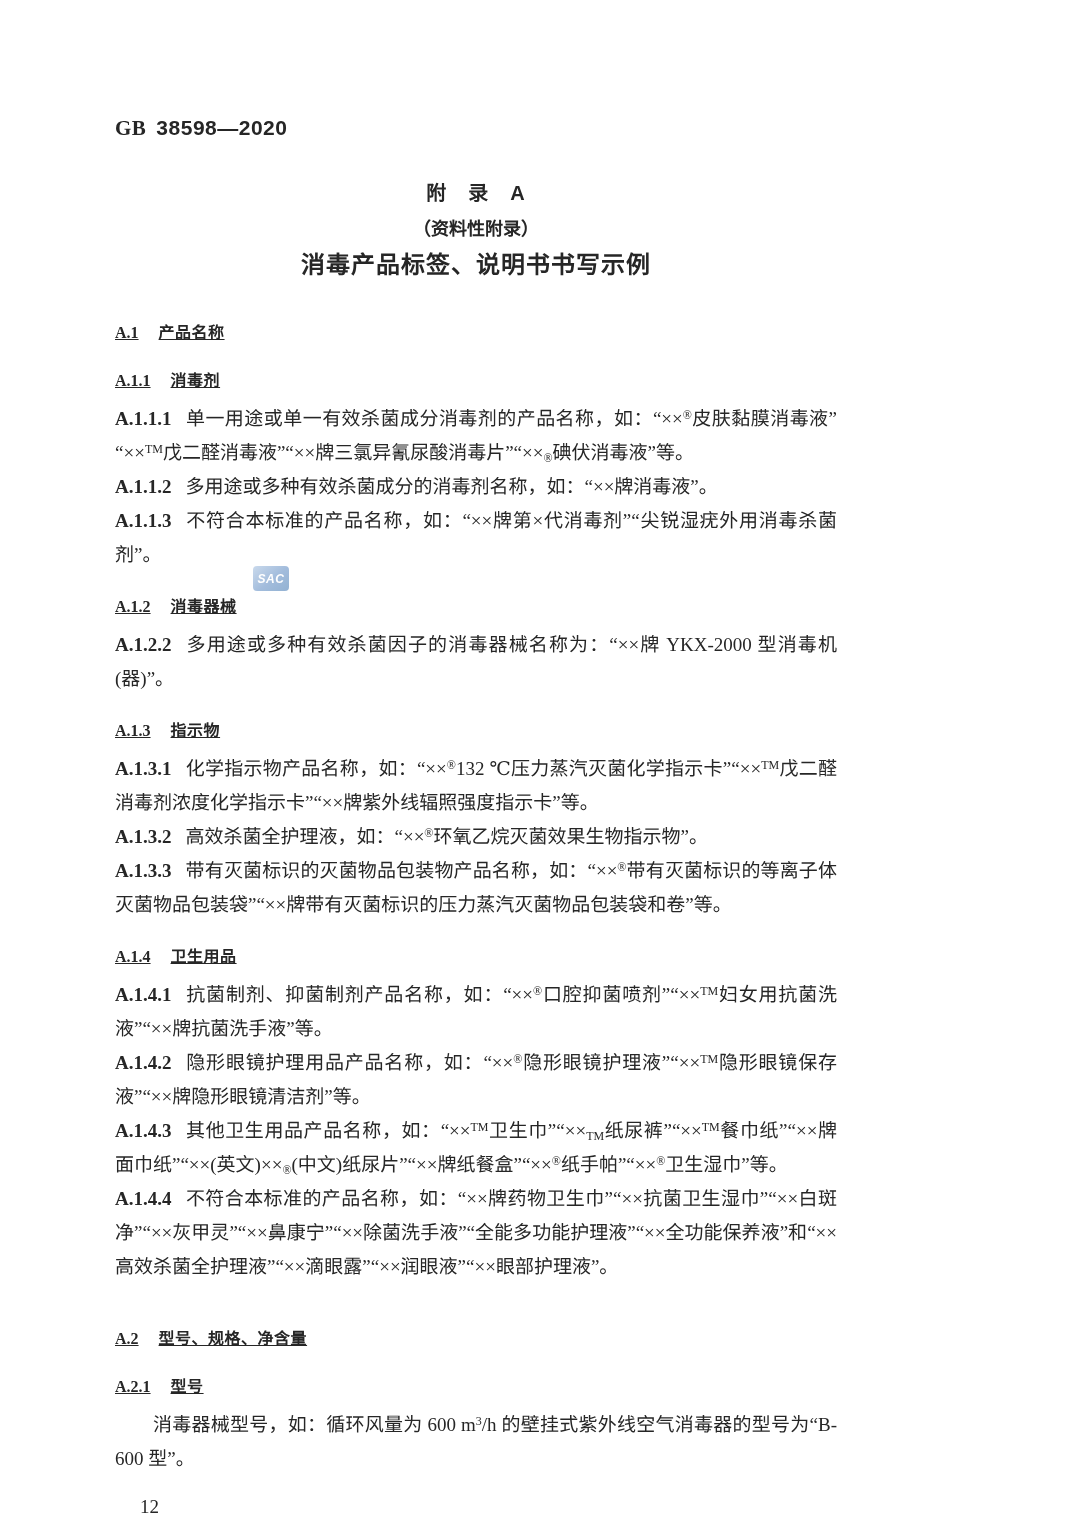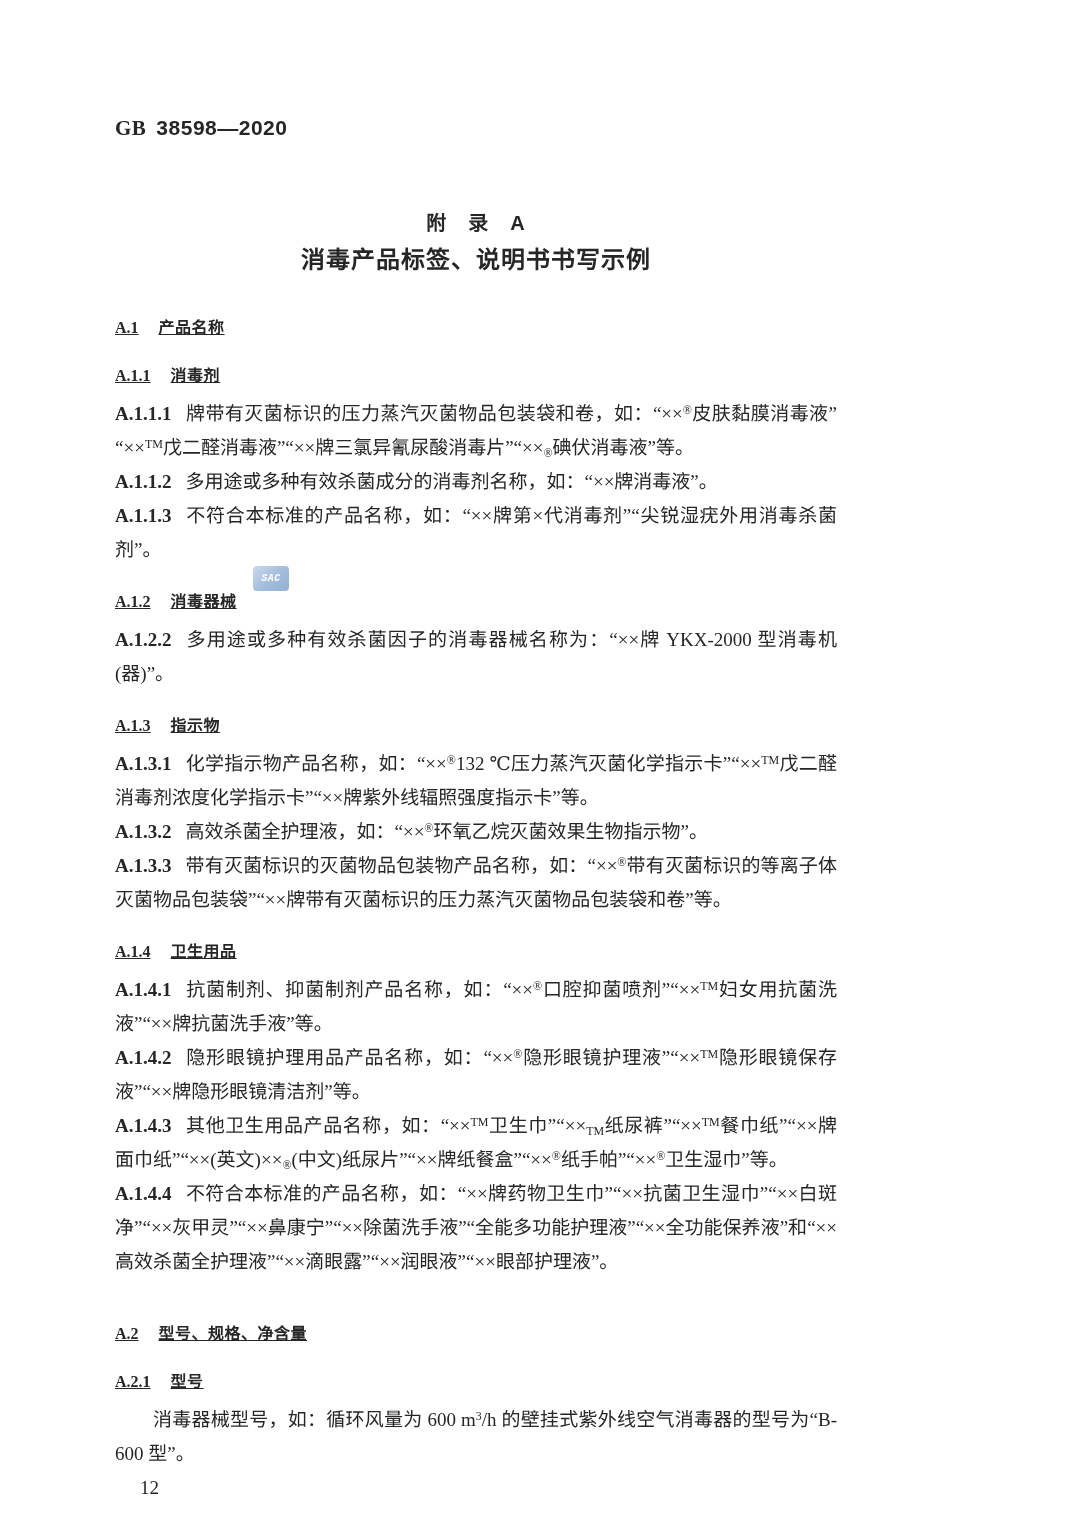--- a/index.html
+++ b/index.html
@@ -29,21 +29,21 @@
   .doc-header .gb {
     font-family: "Liberation Serif", serif;
     font-weight: 700;
     margin-right: 10px;
   }
   .doc-header .num {
     font-family: "Liberation Sans", "DejaVu Sans", sans-serif;
     font-weight: 700;
   }
   .title-block {
-    margin-top: 70px;
+    margin-top: 40px;
     text-align: center;
     font-family: "Liberation Sans", "DejaVu Sans", sans-serif;
     font-weight: 700;
   }
   .title-block .t1 { font-size: 20px; line-height: 26px; letter-spacing: 1px; }
   .title-block .t2 { font-size: 18px; line-height: 24px; margin-top: 11px; }
   .title-block .t3 { font-size: 24px; line-height: 26px; margin-top: 11px; letter-spacing: 1px; }
 
   .sections {
     margin-top: 0;
@@ -81,62 +81,63 @@
     font-size: 12px;
     vertical-align: 6px;
     line-height: 0;
   }
   .sub {
     font-size: 12px;
     vertical-align: -3px;
     line-height: 0;
   }
   .page-number {
-    margin-top: 4px;
+    margin-top: 18px;
     padding-left: 25px;
     font-size: 19px;
     line-height: 26px;
     text-align: left;
   }
   .watermark {
     position: absolute;
     left: 253px; top: 566px;
     width: 36px; height: 25px;
     border-radius: 4px;
     background: linear-gradient(140deg, #b5cbe5 0%, #7fa3cf 55%, #6a95c2 100%);
     opacity: 0.72;
     display: flex;
     align-items: center;
     justify-content: center;
     color: #ffffff;
-    font-family: Liberation Mono, monospace;
+    font-family: Liberation Sans, sans-serif;
     font-style: italic;
     font-weight: 700;
-    font-size: 10px;
+    font-size: 12px;
     letter-spacing: 0.5px;
   }
 </style>
 </head>
 <body>
 
 <div class="page">
 
   <div class="doc-header">
     <span class="gb">GB</span><span class="num">38598—2020</span>
   </div>
 
   <div class="title-block">
     <div class="t1">附　录　A</div>
+    <div class="t2">（资料性附录）</div>
     <div class="t3">消毒产品标签、说明书书写示例</div>
   </div>
 
   <div class="sections">
       <div class="heading h1"><span class="hlabel">A.1</span><span class="htitle">产品名称</span></div>
       <div class="heading h2"><span class="hlabel">A.1.1</span><span class="htitle">消毒剂</span></div>
-      <p class="para"><span class="plabel">A.1.1.1</span><span>牌带有灭菌标识的压力蒸汽灭菌物品包装袋和卷，如：“××</span><span class="sup">®</span><span>皮肤黏膜消毒液”“××</span><span class="sup">TM</span><span>戊二醛消毒液”“××牌三氯异氰尿酸消毒片”“××</span><span class="sub">®</span><span>碘伏消毒液”等。</span></p>
+      <p class="para"><span class="plabel">A.1.1.1</span><span>单一用途或单一有效杀菌成分消毒剂的产品名称，如：“××</span><span class="sup">®</span><span>皮肤黏膜消毒液”“××</span><span class="sup">TM</span><span>戊二醛消毒液”“××牌三氯异氰尿酸消毒片”“××</span><span class="sub">®</span><span>碘伏消毒液”等。</span></p>
       <p class="para"><span class="plabel">A.1.1.2</span><span>多用途或多种有效杀菌成分的消毒剂名称，如：“××牌消毒液”。</span></p>
       <p class="para"><span class="plabel">A.1.1.3</span><span>不符合本标准的产品名称，如：“××牌第×代消毒剂”“尖锐湿疣外用消毒杀菌剂”。</span></p>
       <div class="heading h2"><span class="hlabel">A.1.2</span><span class="htitle">消毒器械</span></div>
       <p class="para"><span class="plabel">A.1.2.2</span><span>多用途或多种有效杀菌因子的消毒器械名称为：“××牌 YKX-2000 型消毒机(器)”。</span></p>
       <div class="heading h2"><span class="hlabel">A.1.3</span><span class="htitle">指示物</span></div>
       <p class="para"><span class="plabel">A.1.3.1</span><span>化学指示物产品名称，如：“××</span><span class="sup">®</span><span>132 ℃压力蒸汽灭菌化学指示卡”“××</span><span class="sup">TM</span><span>戊二醛消毒剂浓度化学指示卡”“××牌紫外线辐照强度指示卡”等。</span></p>
       <p class="para"><span class="plabel">A.1.3.2</span><span>高效杀菌全护理液，如：“××</span><span class="sup">®</span><span>环氧乙烷灭菌效果生物指示物”。</span></p>
       <p class="para"><span class="plabel">A.1.3.3</span><span>带有灭菌标识的灭菌物品包装物产品名称，如：“××</span><span class="sup">®</span><span>带有灭菌标识的等离子体灭菌物品包装袋”“××牌带有灭菌标识的压力蒸汽灭菌物品包装袋和卷”等。</span></p>
       <div class="heading h2"><span class="hlabel">A.1.4</span><span class="htitle">卫生用品</span></div>
       <p class="para"><span class="plabel">A.1.4.1</span><span>抗菌制剂、抑菌制剂产品名称，如：“××</span><span class="sup">®</span><span>口腔抑菌喷剂”“××</span><span class="sup">TM</span><span>妇女用抗菌洗液”“××牌抗菌洗手液”等。</span></p>

